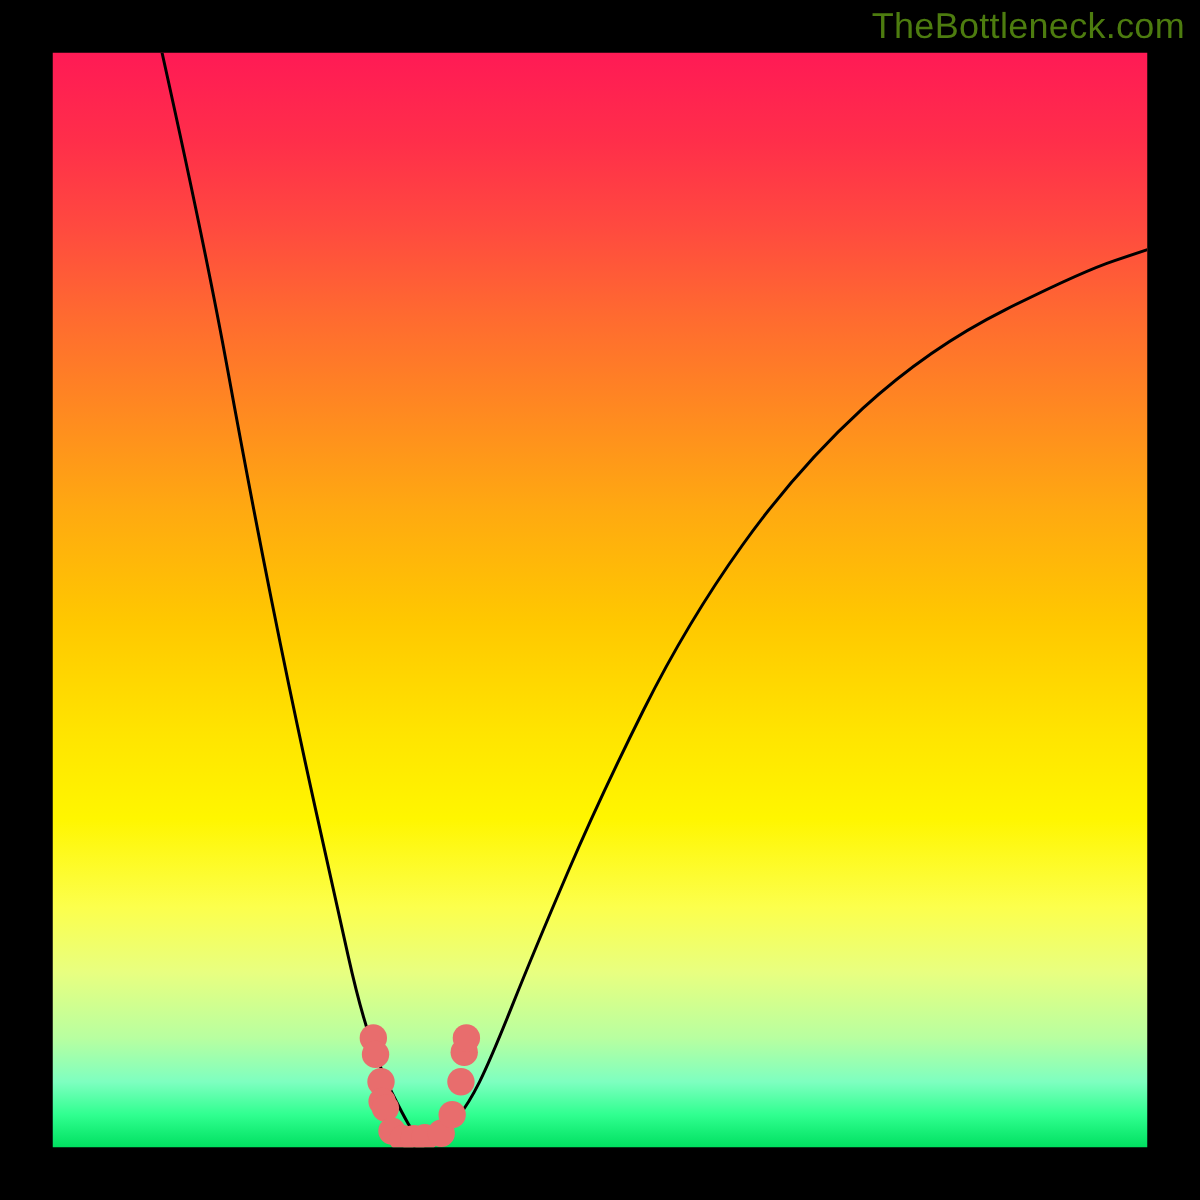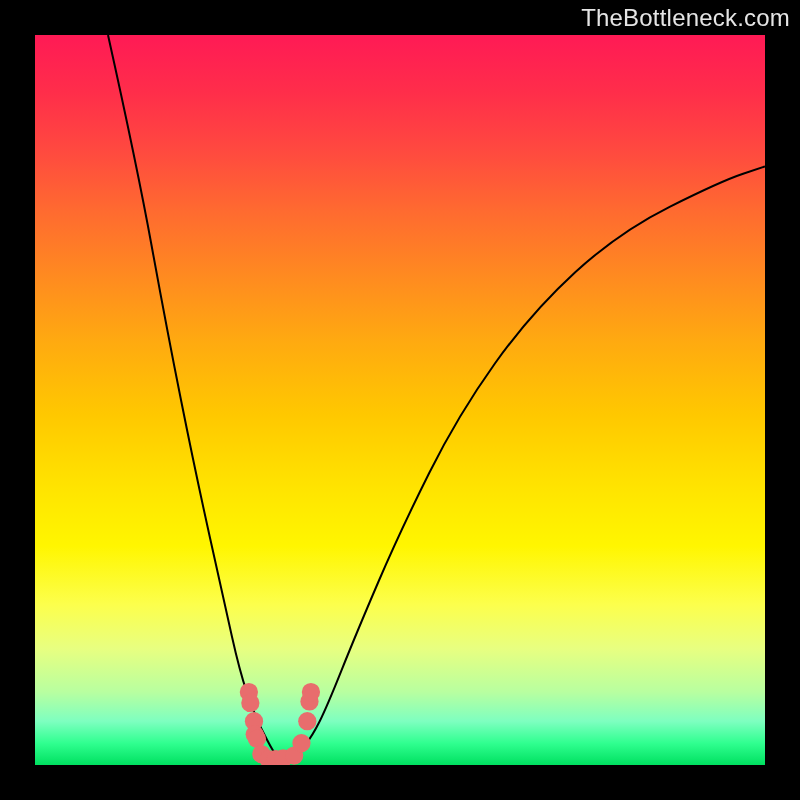--- a/index.html
+++ b/index.html
@@ -13,21 +13,21 @@
   .outer {
     width: 800px;
     height: 800px;
     background: #000000;
     position: relative;
   }
   .watermark {
     position: absolute;
     top: 4px;
     right: 10px;
-    color: #e5e5e5;
+    color: #4d7c0f;
     font-size: 24px;
     font-weight: 500;
     letter-spacing: 0.2px;
     z-index: 10;
   }
   .plot {
     position: absolute;
     left: 35px;
     top: 35px;
     width: 730px;

